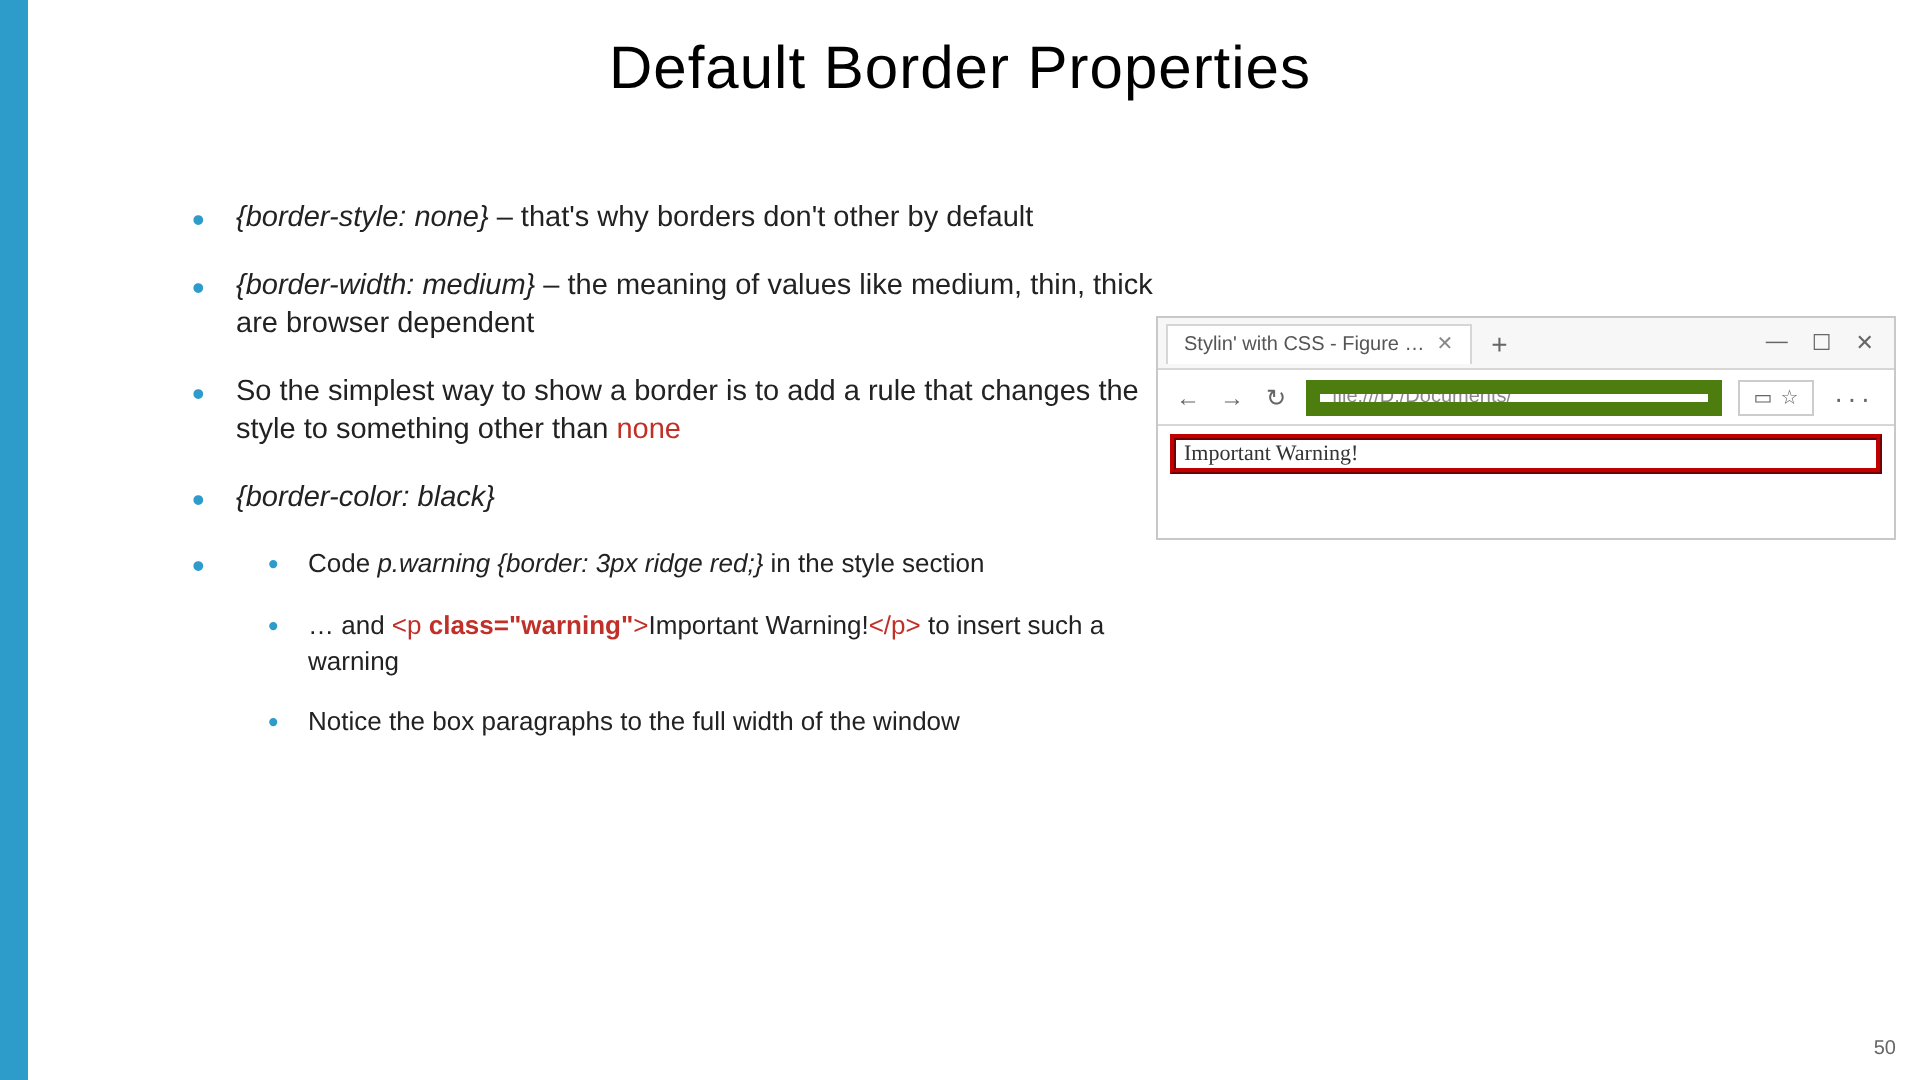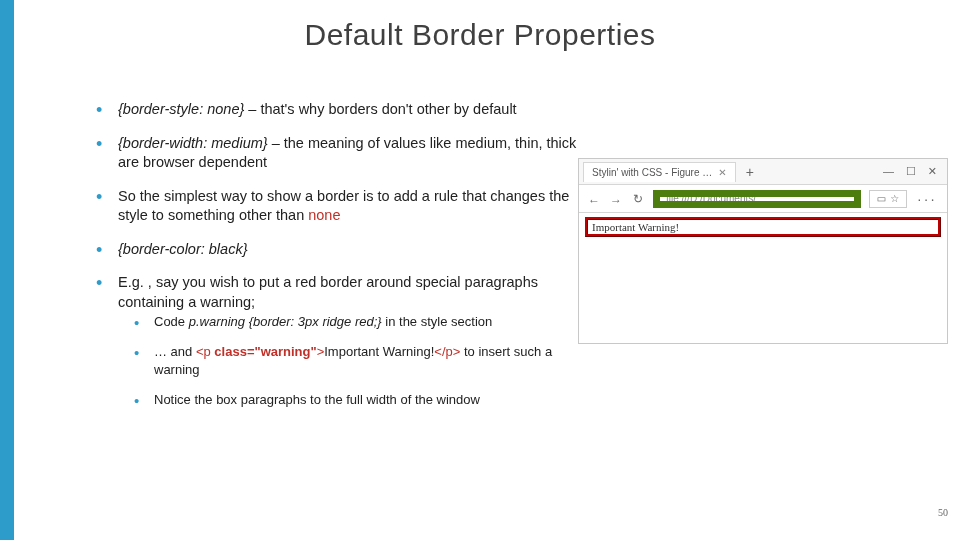--- a/index.html
+++ b/index.html
@@ -15,21 +15,21 @@
     width: 14px; height: 540px;
     background: #2e9cca;
   }
   .slide-title {
     position: absolute;
     left: 0; right: 0;
     top: 18px;
     text-align: center;
     font-size: 30px;
     font-weight: 400;
-    color: #404040;
+    color: #000000;
     letter-spacing: 0.5px;
   }
   .content {
     position: absolute;
     left: 90px;
     top: 100px;
     width: 495px;
   }
   ul.main { list-style: none; }
   ul.main > li {
@@ -67,21 +67,21 @@
   }
   .ital { font-style: italic; }
   .red { color: #c03028; }
 
   
   .browser {
     position: absolute;
     right: 12px;
     top: 158px;
     width: 370px;
-    height: 186px;
+    height: 112px;
     background: #fff;
     border: 1px solid #c8c8c8;
   }
   .browser .tabrow {
     height: 26px;
     background: #f7f7f7;
     display: flex;
     align-items: center;
     border-bottom: 1px solid #d6d6d6;
     padding-left: 4px;
@@ -152,24 +152,23 @@
     border: 3px ridge #c00000;
     padding: 1px 4px;
     font-size: 11px;
     font-family: Georgia, "Times New Roman", serif;
     color: #333;
   }
 
   .pagenum {
     position: absolute;
     right: 12px;
-    bottom: 22px;
+    bottom: 10px;
     font-size: 10px;
     color: #666;
-    font-family: Liberation Serif, serif;
   }
 </style>
 </head>
 <body>
 
 <div class="accent-bar"></div>
 
 <h1 class="slide-title">Default Border Properties</h1>
 
 <div class="content">
@@ -180,21 +179,20 @@
     <li>
       <span class="ital">{border-width: medium}</span><span> – the meaning of values like medium, thin, thick are browser dependent</span>
     </li>
     <li>
       <span>So the simplest way to show a border is to add a rule that changes the style to something other than </span><span class="red">none</span>
     </li>
     <li>
       <span class="ital">{border-color: black}</span>
     </li>
     <li>
-      <span>E.g. , say you wish to put a red border around special paragraphs containing a warning;</span>
       <ul class="sub">
         <li>
           <span>Code </span><span class="ital">p.warning {border: 3px ridge red;}</span><span> in the style section</span>
         </li>
         <li>
           <span>… and </span><span class="red">&lt;p </span><span class="red" style="font-weight:600">class="warning"</span><span class="red">&gt;</span><span>Important Warning!</span><span class="red">&lt;/p&gt;</span><span> to insert such a warning</span>
         </li>
         <li>
           <span>Notice the box paragraphs to the full width of the window</span>
         </li>

